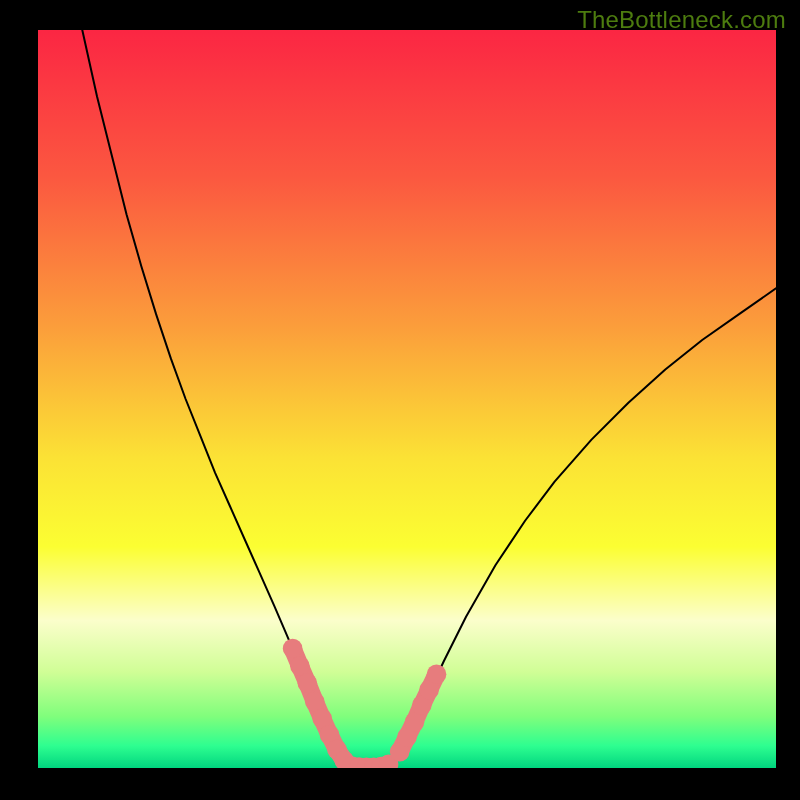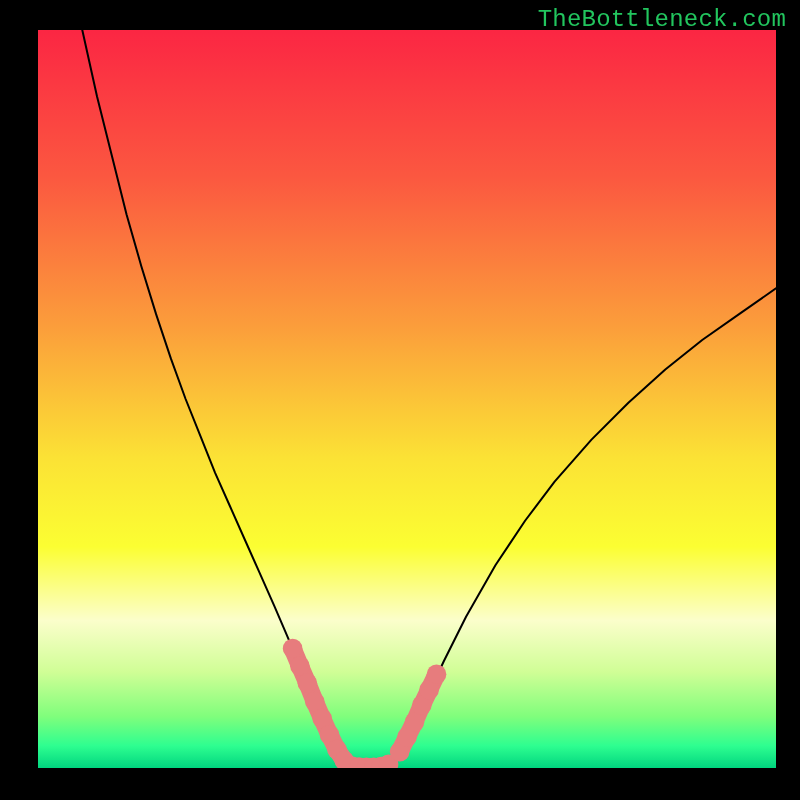--- a/index.html
+++ b/index.html
@@ -14,25 +14,24 @@
   .frame {
     position: relative;
     width: 800px;
     height: 800px;
     background: #000;
   }
   .watermark {
     position: absolute;
     top: 6px;
     right: 14px;
-    color: #22c55e;
+    color: #4d7c0f;
     font-size: 24px;
     letter-spacing: 0.2px;
     z-index: 10;
-    font-family: Liberation Mono, monospace;
   }
   svg {
     position: absolute;
     left: 0;
     top: 0;
   }
 </style>
 </head>
 <body>
 <div class="frame">

